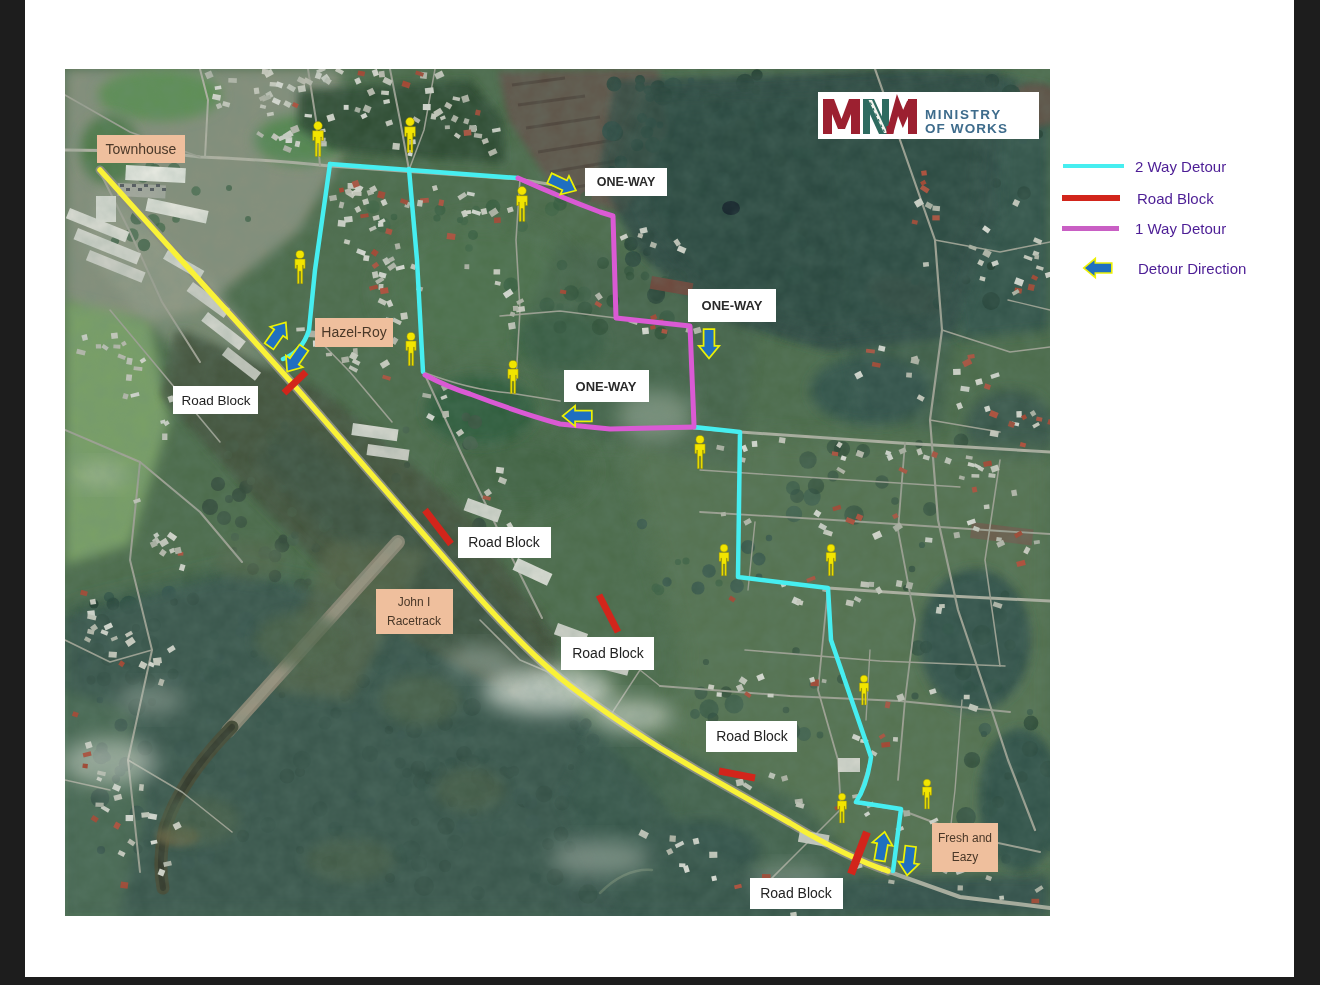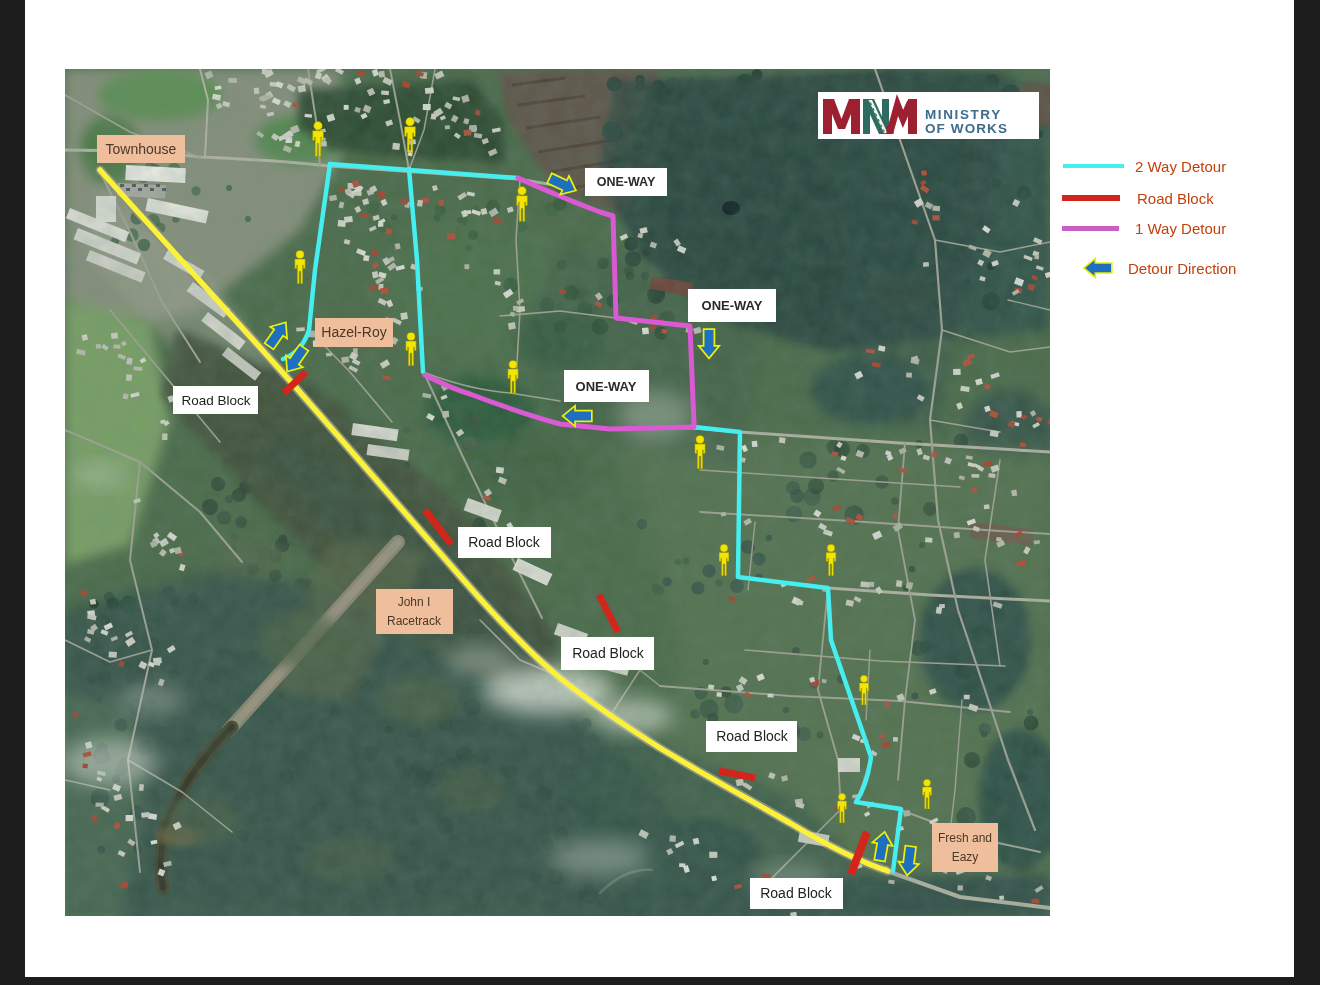--- a/index.html
+++ b/index.html
@@ -1,19 +1,19 @@
 <!DOCTYPE html>
 <html><head>
 <meta charset="utf-8">
 <title>Detour Map</title>
 <style>
   html,body { margin:0; padding:0; width:1320px; height:985px; background:#ffffff;
                font-family:"Liberation Sans", sans-serif; overflow:hidden; }
   .black { position:absolute; background:#1d1d1d; }
-  .leg { position:absolute; display:flex; align-items:center; color:#c2410c; font-size:15px; }
+  .leg { position:absolute; display:flex; align-items:center; color:#4c1d95; font-size:15px; }
 </style>
 </head>
 <body>
 
 <div class="black" style="left:0;top:0;width:25px;height:985px"></div>
 
 <div class="black" style="left:1294px;top:0;width:26px;height:985px"></div>
 
 <div class="black" style="left:0;top:977px;width:1320px;height:8px"></div>
 <svg id="map" width="985" height="847" viewBox="65 69 985 847" style="position:absolute;left:65px;top:69px">
@@ -1367,14 +1367,14 @@
 
 <div class="leg" style="left:1062px;top:218px;width:210px;height:20px">
   <div style="width:57px;height:5px;background:#c95fc4"></div>
   <div style="margin-left:16px">1 Way Detour</div>
 </div>
 
 <div class="leg" style="left:1078px;top:256px;width:230px;height:24px">
   <svg width="40" height="24" viewBox="-18 -12 36 24" style="overflow:visible">
       <path d="M13,-4.2 L-3.5,-4.2 L-3.5,-7.8 L-13,0 L-3.5,7.8 L-3.5,4.2 L13,4.2 Z" fill="#1f6fc0" stroke="#ecf005" stroke-width="3.2" stroke-linejoin="miter" paint-order="stroke"></path>
     </svg>
-  <div style="margin-left:10px">Detour Direction</div>
+  <div style="margin-left:20px">Detour Direction</div>
 </div>
 
 </body></html>

